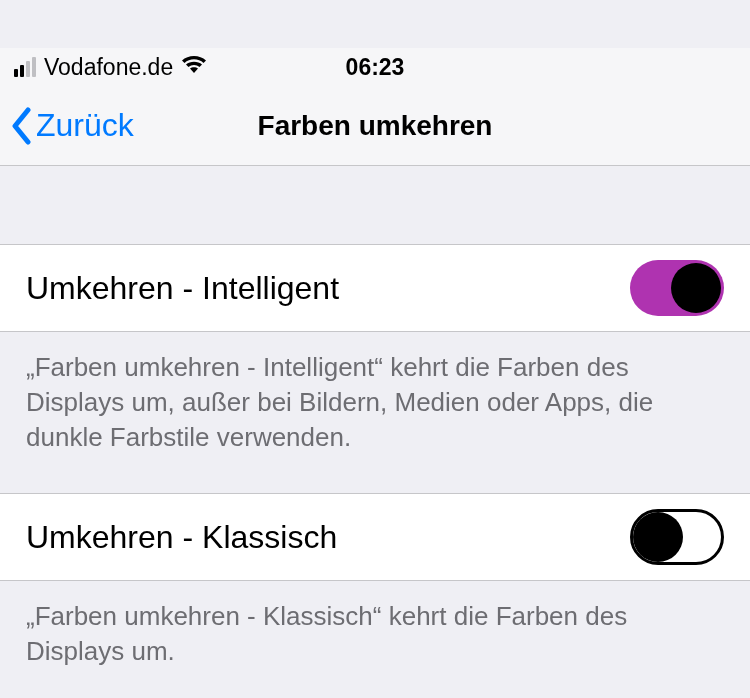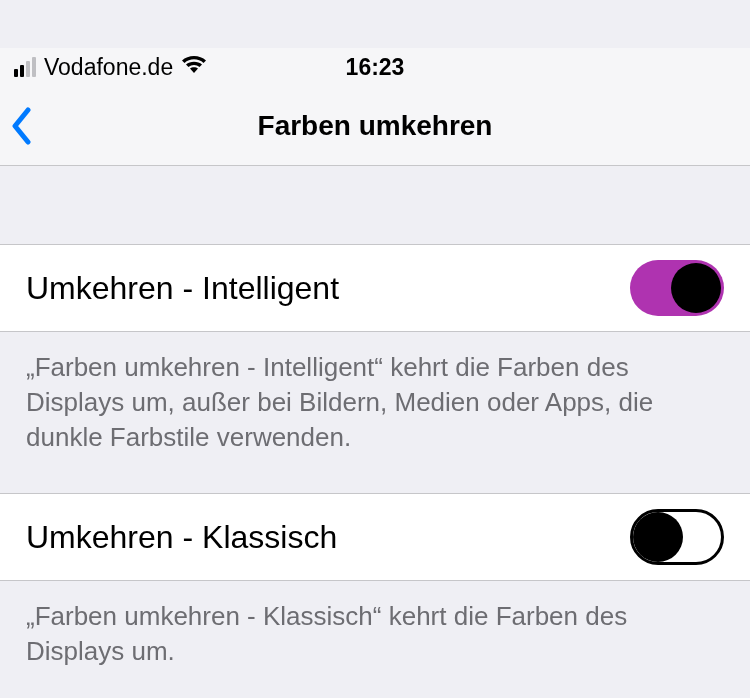--- a/index.html
+++ b/index.html
@@ -142,28 +142,29 @@
       <span class="bar b3 off"></span>
       <span class="bar b4 off"></span>
     </span>
     <span>Vodafone.de</span>
     <span>
       <svg class="wifi-icon" viewBox="0 0 26 20">
         <path d="M13 18 L9 13.5 C11 11.8 15 11.8 17 13.5 Z M5 9.5 C9 5.8 17 5.8 21 9.5 L18.5 12 C15.5 9.3 10.5 9.3 7.5 12 Z M1 5.5 C7 -0.5 19 -0.5 25 5.5 L22.5 8 C17.5 3 8.5 3 3.5 8 Z" fill="#000"></path>
       </svg>
     </span>
   </div>
-  <div style="position:absolute;left:50%;transform:translateX(-50%);font-weight:600;">16:23</div>
+  <div style="position:absolute;left:50%;transform:translateX(-50%);font-weight:600;">06:23</div>
 </div>
 
 <div class="nav-bar">
   <div class="back-btn">
     <svg class="chevron-left" viewBox="0 0 22 38">
       <polyline points="18,3 5,19 18,35" fill="none" stroke="#007aff" stroke-width="5" stroke-linecap="round" stroke-linejoin="round"></polyline>
     </svg>
+    <span>Zurück</span>
   </div>
   <div class="nav-title">Farben umkehren</div>
 </div>
 
 <div class="spacer-top"></div>
 
 <div class="cell">
   <span class="cell-label">Umkehren - Intelligent</span>
   <div class="toggle toggle-on">
     <div class="knob"></div>

